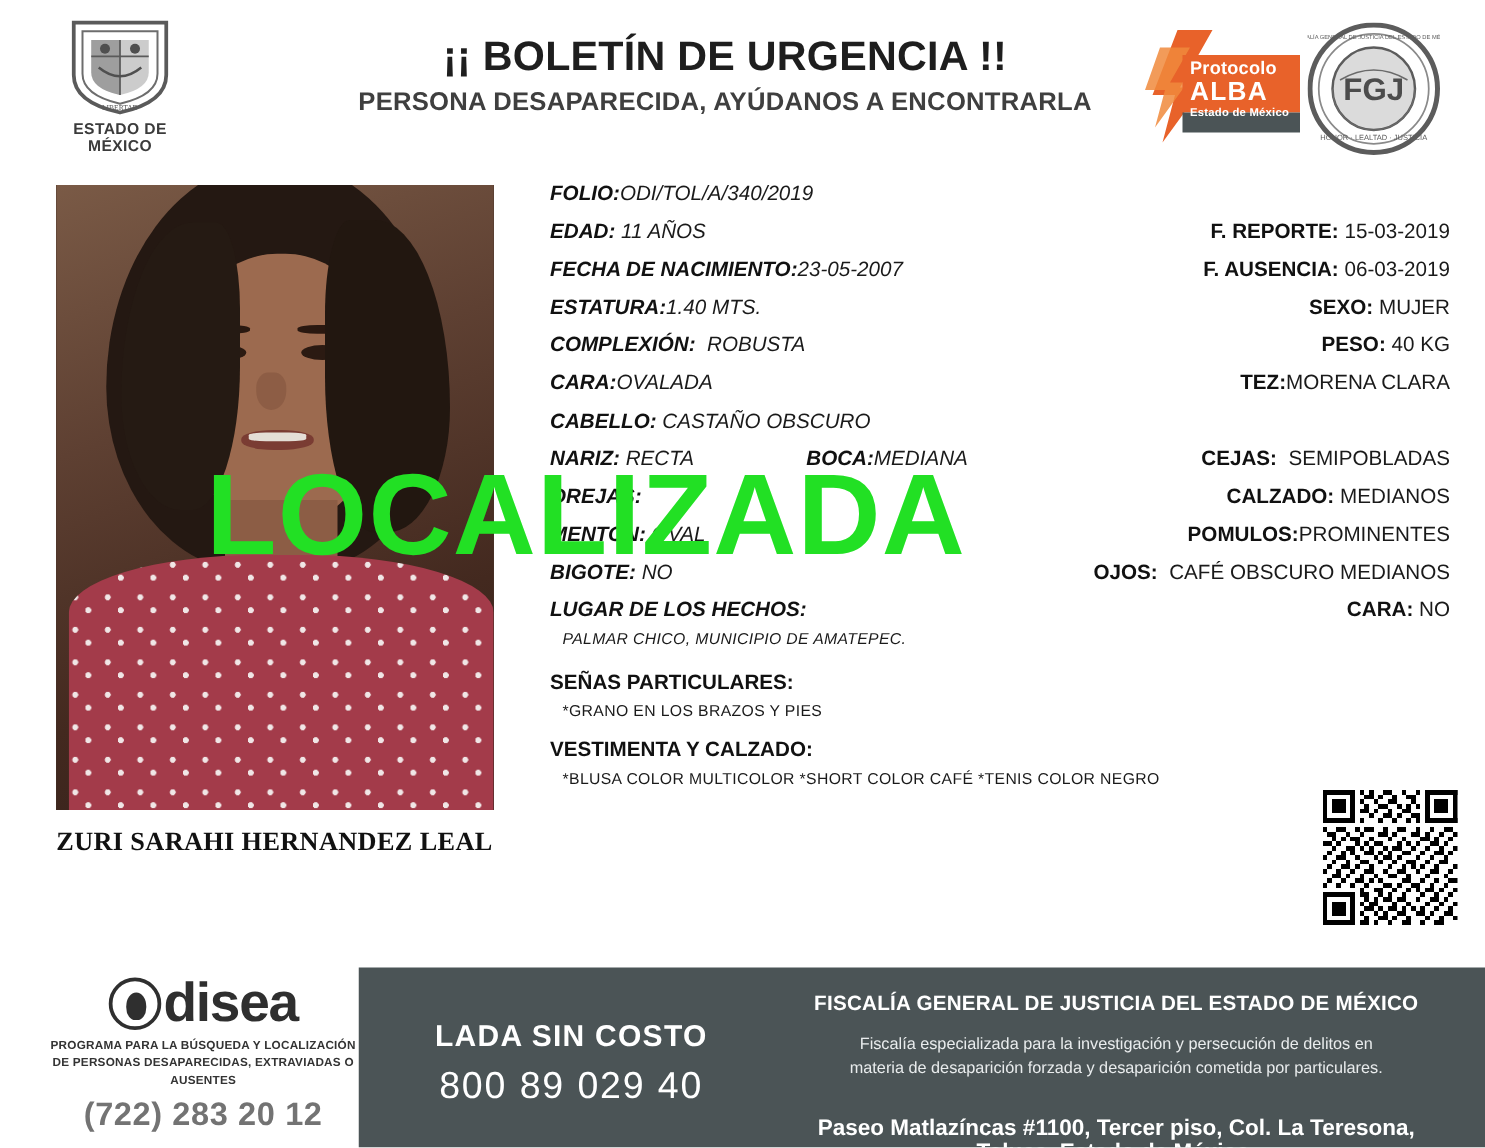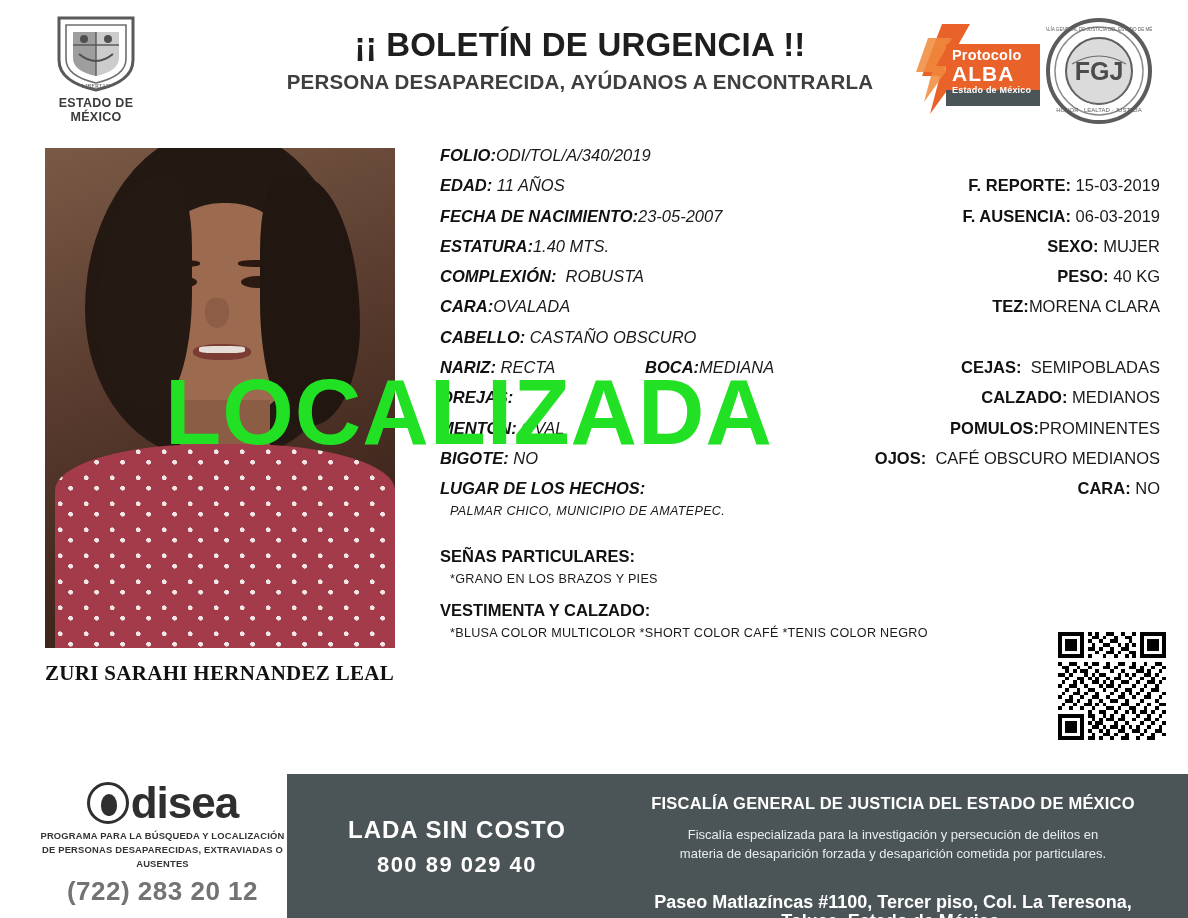--- a/index.html
+++ b/index.html
@@ -159,21 +159,21 @@
   }
   .odisea-sub1 { font-size:9.4px; font-weight:bold; color:#333; letter-spacing:.2px; line-height:12px; margin-top:2px;}
   .odisea-phone { font-size:26px; font-weight:bold; color:#737373; margin-top:6px; letter-spacing:.5px;}
 
   .grayband {
     position:absolute; left:287px; top:6px; width:901px; height:144px;
     background:#4b5456; color:#fff;
   }
   .lada { position:absolute; left:20px; top:42px; width:300px; text-align:center; }
   .lada .l1 { font-size:24px; font-weight:bold; letter-spacing:1px; }
-  .lada .l2 { font-size:22px; font-weight:bold; letter-spacing:1.5px; margin-top:8px;}
+  .lada .l2 { font-size:30px; font-weight:normal; letter-spacing:1.5px; margin-top:8px;}
   .fg-col { position:absolute; left:330px; top:20px; width:552px; text-align:center; }
   .fg-title { font-size:16.5px; font-weight:bold; letter-spacing:.2px; }
   .fg-desc { font-size:13px; line-height:19px; margin-top:12px; color:#e9eced; }
   .fg-addr { font-size:18px; font-weight:bold; line-height:19px; margin-top:30px; }
 </style>
 </head>
 <body>
 
 <div class="header">
 
@@ -398,21 +398,21 @@
         <div class="val">PALMAR CHICO, MUNICIPIO DE AMATEPEC.</div>
       </div>
     </div>
     <div class="col-r">
       <div class="fld">
         <b>CARA:</b> <span class="v">NO</span>
       </div>
     </div>
   </div>
 
-  <div class="block" style="margin-top:22px;">
+  <div class="block" style="margin-top:12px;">
     <div class="lbl">SEÑAS PARTICULARES:</div>
     <div class="val">*GRANO EN LOS BRAZOS Y  PIES</div>
   </div>
 
   <div class="block" style="margin-top:8px;">
     <div class="lbl">VESTIMENTA Y CALZADO:</div>
     <div class="val">*BLUSA COLOR MULTICOLOR *SHORT COLOR CAFÉ *TENIS COLOR NEGRO</div>
   </div>
 </div>
 

